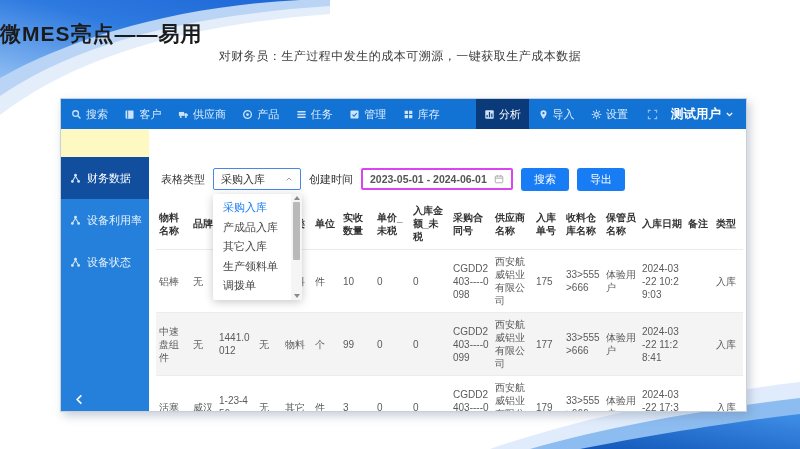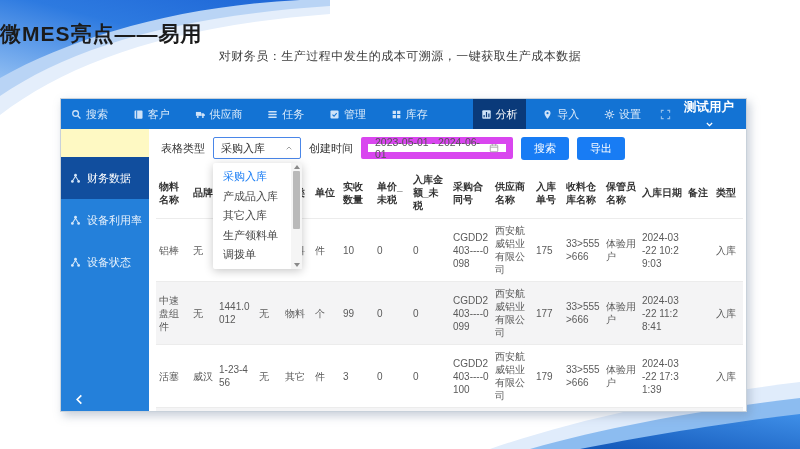--- a/index.html
+++ b/index.html
@@ -23,42 +23,42 @@
   .navbar{height:30px;background:#1373d4;display:flex;align-items:stretch;color:#dcebfa;font-size:11px;}
   .nav-items{flex:1;display:flex;align-items:stretch;justify-content:space-between;padding:0 2px;min-width:0;}
   .nav-item{display:flex;align-items:center;gap:4px;padding:0 8px;cursor:pointer;white-space:nowrap;}
   .nav-item.active{background:#0a3a7a;color:#fff;margin-left:28px;}
   .icn{display:inline-flex;align-items:center;}
   .icn svg{display:block;}
   .nav-icn svg{width:11px;height:11px;color:#cfe3f8;}
   .nav-right{display:flex;align-items:center;flex-shrink:0;}
   .fullscreen{padding:0 9px;cursor:pointer;}
   .fullscreen svg{width:11px;height:11px;color:rgba(255,255,255,.55);}
-  .user{display:flex;align-items:center;gap:4px;font-size:12.5px;font-weight:bold;color:#fff;padding:0 12px 0 4px;cursor:pointer;flex-direction:column;}
+  .user{display:flex;align-items:center;gap:4px;font-size:12.5px;font-weight:bold;color:#fff;padding:0 12px 0 4px;cursor:pointer;}
   .user svg{width:9px;height:9px;color:#fff;}
 
   
   .main{display:flex;height:282px;}
   .sidebar{width:88px;flex-shrink:0;background:#2480da;color:#e9f2fc;font-size:11px;position:relative;margin-top:28px;}
   .side-item{height:42px;display:flex;align-items:center;gap:6px;padding-left:9px;cursor:pointer;white-space:nowrap;}
   .side-item.active{background:#114e9e;color:#fff;}
   .side-item svg{width:11px;height:11px;color:#d7e8fa;flex-shrink:0;}
   .side-collapse{position:absolute;bottom:6px;left:13px;cursor:pointer;}
   .side-collapse svg{width:11px;height:11px;color:#fff;}
 
   .content{flex:1;background:#fff;position:relative;overflow:hidden;min-width:0;}
 
   
-  .filterbar{height:38px;display:flex;align-items:center;gap:8px;padding-left:12px;font-size:11px;color:#333;}
+  .filterbar{height:38px;display:flex;align-items:center;gap:8px;padding-left:12px;font-size:11px;color:#333;margin-top:31px;}
   .select-wrap{position:relative;}
   .select{width:88px;height:22px;box-sizing:border-box;border:1px solid #4a86e8;border-radius:2px;
     display:flex;align-items:center;justify-content:space-between;padding:0 7px;cursor:pointer;background:#fff;}
   .select svg{width:8px;height:8px;color:#999;}
-  .datebox{width:152px;height:22px;box-sizing:border-box;border:7px solid #d946ef;border-radius:2px;
-    display:flex;align-items:center;justify-content:space-between;padding:0 7px;color:#555;font-size:10.5px;cursor:pointer;background:#fff;}
+  .datebox{width:152px;height:22px;box-sizing:border-box;border:2px solid #d946ef;border-radius:2px;
+    display:flex;align-items:center;justify-content:space-between;padding:0 7px;color:#555;font-size:10.5px;cursor:pointer;background:#fff;font-weight:bold;}
   .datebox svg{width:10px;height:10px;color:#a6a6a6;}
   .btn{height:23px;padding:0 13px;background:#187cf4;color:#fff;border:none;border-radius:3px;font-size:11px;cursor:pointer;}
 
   
   .dropdown{position:absolute;left:0;top:26px;width:89px;background:#fff;border-radius:2px;
     box-shadow:0 2px 10px rgba(0,0,0,.22);display:flex;z-index:30;}
   .dd-list{flex:1;padding:4px 0;min-width:0;}
   .dd-option{height:19.5px;line-height:19.5px;padding-left:10px;font-size:11px;color:#454545;cursor:pointer;white-space:nowrap;}
   .dd-option.selected{color:#187cf4;}
   .dd-scroll{width:11px;background:#f5f5f5;display:flex;flex-direction:column;align-items:center;padding:2px 0;}
@@ -132,20 +132,29 @@
           <div class="nav-item">
             <span class="icn nav-icn">
               <svg viewBox="0 0 12 12">
                 <path d="M1 3.2h5.6v4.3H1z" fill="currentColor"></path>
                 <path d="M6.9 4.6h2.3l1.5 1.5v1.4H6.9z" fill="currentColor"></path>
                 <circle cx="3" cy="8.7" r="1.1" fill="currentColor"></circle>
                 <circle cx="8.6" cy="8.7" r="1.1" fill="currentColor"></circle>
               </svg>
             </span>
             <span>供应商</span>
+          </div>
+          <div class="nav-item">
+            <span class="icn nav-icn">
+              <svg viewBox="0 0 12 12">
+                <circle cx="6" cy="6" r="4.2" fill="none" stroke="currentColor" stroke-width="1.4"></circle>
+                <circle cx="6" cy="6" r="1.5" fill="currentColor"></circle>
+              </svg>
+            </span>
+            <span>产品</span>
           </div>
           <div class="nav-item">
             <span class="icn nav-icn">
               <svg viewBox="0 0 12 12">
                 <path d="M2 3h8M2 6h8M2 9h8" stroke="currentColor" stroke-width="1.4" stroke-linecap="round"></path>
               </svg>
             </span>
             <span>任务</span>
           </div>
           <div class="nav-item">

